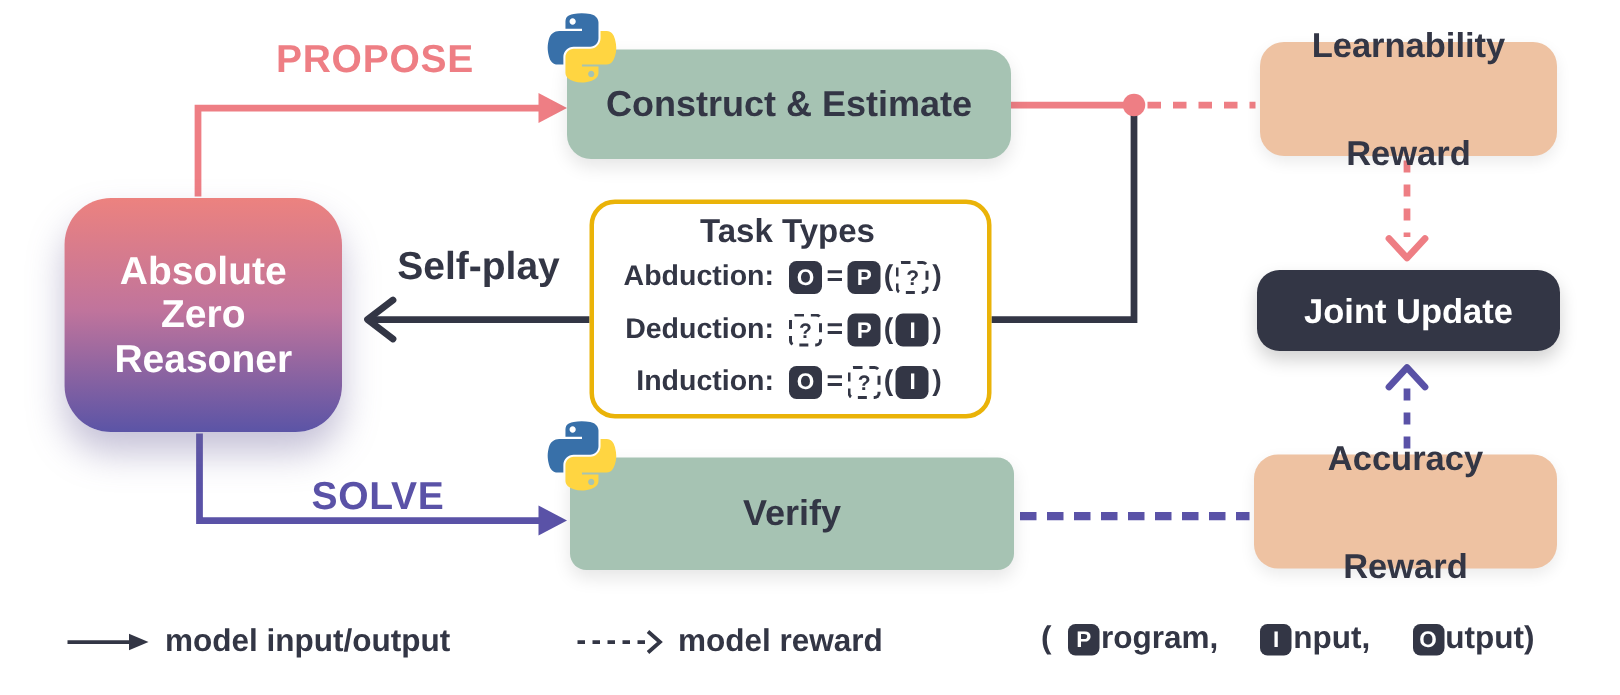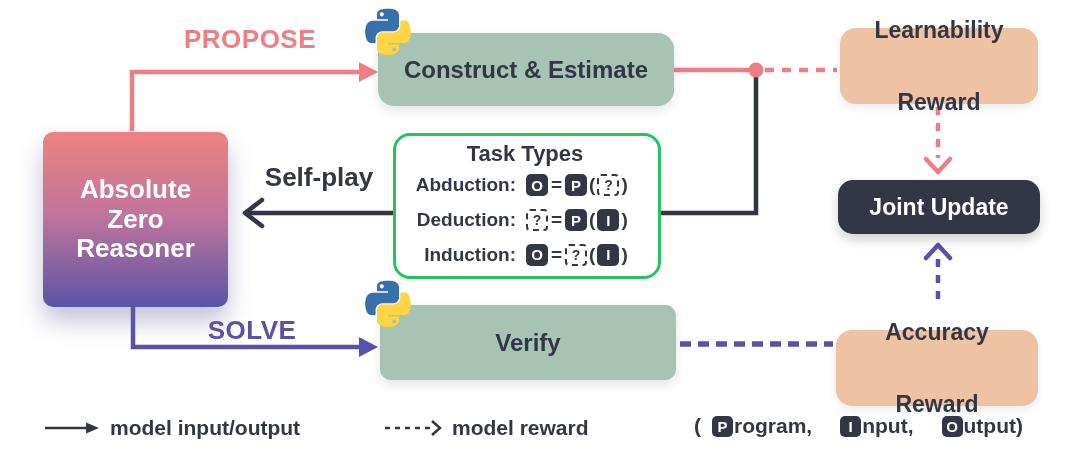--- a/index.html
+++ b/index.html
@@ -6,64 +6,64 @@
   body { background:#ffffff; font-family:"Liberation Sans","DejaVu Sans",sans-serif; }
   #canvas { position:relative; width:1080px; height:463px; background:#ffffff; overflow:hidden; }
 
   .abs { position:absolute; }
 
   
   #overlay { position:absolute; left:0; top:0; width:1080px; height:463px; }
 
   
   .reasoner {
-    left:43px; top:132px; width:185px; height:175px;
+    left:43px; top:132px; width:185px; height:156px;
     background:linear-gradient(180deg,#ec827f 0%,#c0749c 48%,#5b54a6 100%);
-    border-radius:10px; color:#ffffff;
+    border-radius:31px; color:#ffffff;
     display:flex; flex-direction:column; align-items:center; justify-content:center;
     font-size:26px; font-weight:600; line-height:1.14; text-align:center;
     box-shadow:0 14px 24px rgba(110,100,155,.40);
   }
   .greenbox {
     background:#a6c3b3; border-radius:16px; color:#333645;
     display:flex; align-items:center; justify-content:center;
     font-size:24px; font-weight:600;
     box-shadow:0 5px 12px rgba(0,0,0,.10);
   }
   .construct { left:378px; top:33px; width:296px; height:73px; }
   .verify    { left:380px; top:305px; width:296px; height:75px;border-radius:11px; }
   .peachbox {
     background:#eec2a2; border-radius:16px; color:#333645;
     display:flex; flex-direction:column; align-items:center; justify-content:center;
     font-size:23px; font-weight:600; line-height:1.22; text-align:center;
     box-shadow:0 4px 10px rgba(0,0,0,.08);
     gap:44px;
   }
   .learnability { left:840px; top:28px;  width:198px; height:76px; }
-  .accuracy     { left:836px; top:303px; width:202px; height:76px;margin-top:27px; }
+  .accuracy     { left:836px; top:303px; width:202px; height:76px; }
   .jointupdate {
     left:838px; top:180px; width:202px; height:54px;
     background:#333645; border-radius:15px; color:#ffffff;
     display:flex; align-items:center; justify-content:center;
     font-size:23px; font-weight:600;
     box-shadow:0 6px 12px rgba(0,0,0,.18);
   }
 
   
   .propose-label { left:150px; top:24px; width:200px; text-align:center;
     color:#ee7e84; font-size:26px; font-weight:700; letter-spacing:.5px; }
   .solve-label { left:192px; top:315px; width:120px; text-align:center;
     color:#5a52a7; font-size:26px; font-weight:700; letter-spacing:.5px; }
   .selfplay-label { left:248px; top:162px; width:142px; text-align:center;
     color:#333645; font-size:26px; font-weight:600; }
 
   
   .tasktypes {
     left:393px; top:133px; width:268px; height:146px;
-    background:#ffffff; border:3px solid #22c55e; border-radius:17px;
+    background:#ffffff; border:3px solid #eab308; border-radius:17px;
     display:flex; flex-direction:column; padding:4px 6px 4px 2px;
   }
   .tt-title { text-align:center; font-size:22px; font-weight:600; color:#333645; line-height:28px; }
   .tt-row { display:grid; grid-template-columns:118px auto; align-items:center;
     column-gap:10px; height:36px; color:#333645; }
   .tt-label { text-align:right; font-size:19px; font-weight:600; }
   .tt-eq { display:flex; align-items:center; font-size:19px; font-weight:600; }
   .op { margin:0 3px; }
   .paren { margin:0 2px; font-weight:600; }
 

